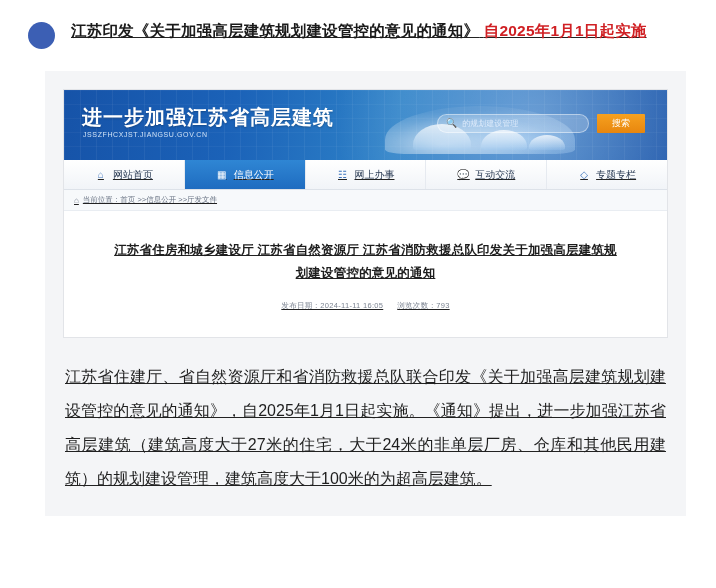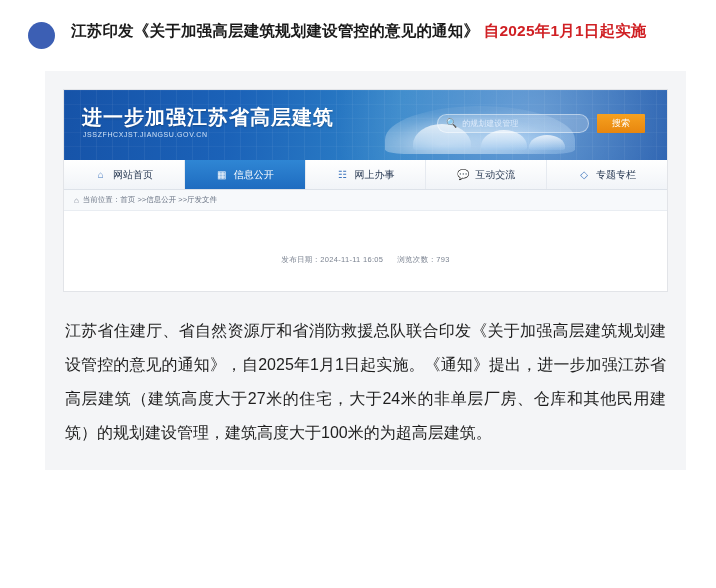--- a/index.html
+++ b/index.html
@@ -12,20 +12,21 @@
     background: #ffffff;
     font-family: "Liberation Sans", sans-serif;
     color: #222222;
     overflow: hidden;
   }
   .page {
     position: relative;
     width: 716px;
     height: 524px;
     background: #ffffff;
+    text-decoration: underline;
   }
 
   
   .headline-row {
     display: flex;
     align-items: flex-start;
     padding: 18px 22px 0 28px;
   }
   .bullet-dot {
     flex: 0 0 auto;
@@ -294,20 +295,21 @@
           <span>专题专栏</span>
         </div>
       </div>
 
       <div class="site-crumb">
         <span class="crumb-home-ico">⌂</span>
         <span>当前位置：首页 &gt;&gt;信息公开 &gt;&gt;厅发文件</span>
       </div>
 
       <div class="site-article">
+        <div class="article-title">江苏省住房和城乡建设厅 江苏省自然资源厅 江苏省消防救援总队印发关于加强高层建筑规划建设管控的意见的通知</div>
         <div class="article-meta">
           <span>发布日期：2024-11-11 16:05</span><span class="gap"></span><span>浏览次数：793</span>
         </div>
       </div>
 
     </div>
 
     <div class="body-text">江苏省住建厅、省自然资源厅和省消防救援总队联合印发《关于加强高层建筑规划建设管控的意见的通知》，自2025年1月1日起实施。《通知》提出，进一步加强江苏省高层建筑（建筑高度大于27米的住宅，大于24米的非单层厂房、仓库和其他民用建筑）的规划建设管理，建筑高度大于100米的为超高层建筑。</div>
 
   </div>

